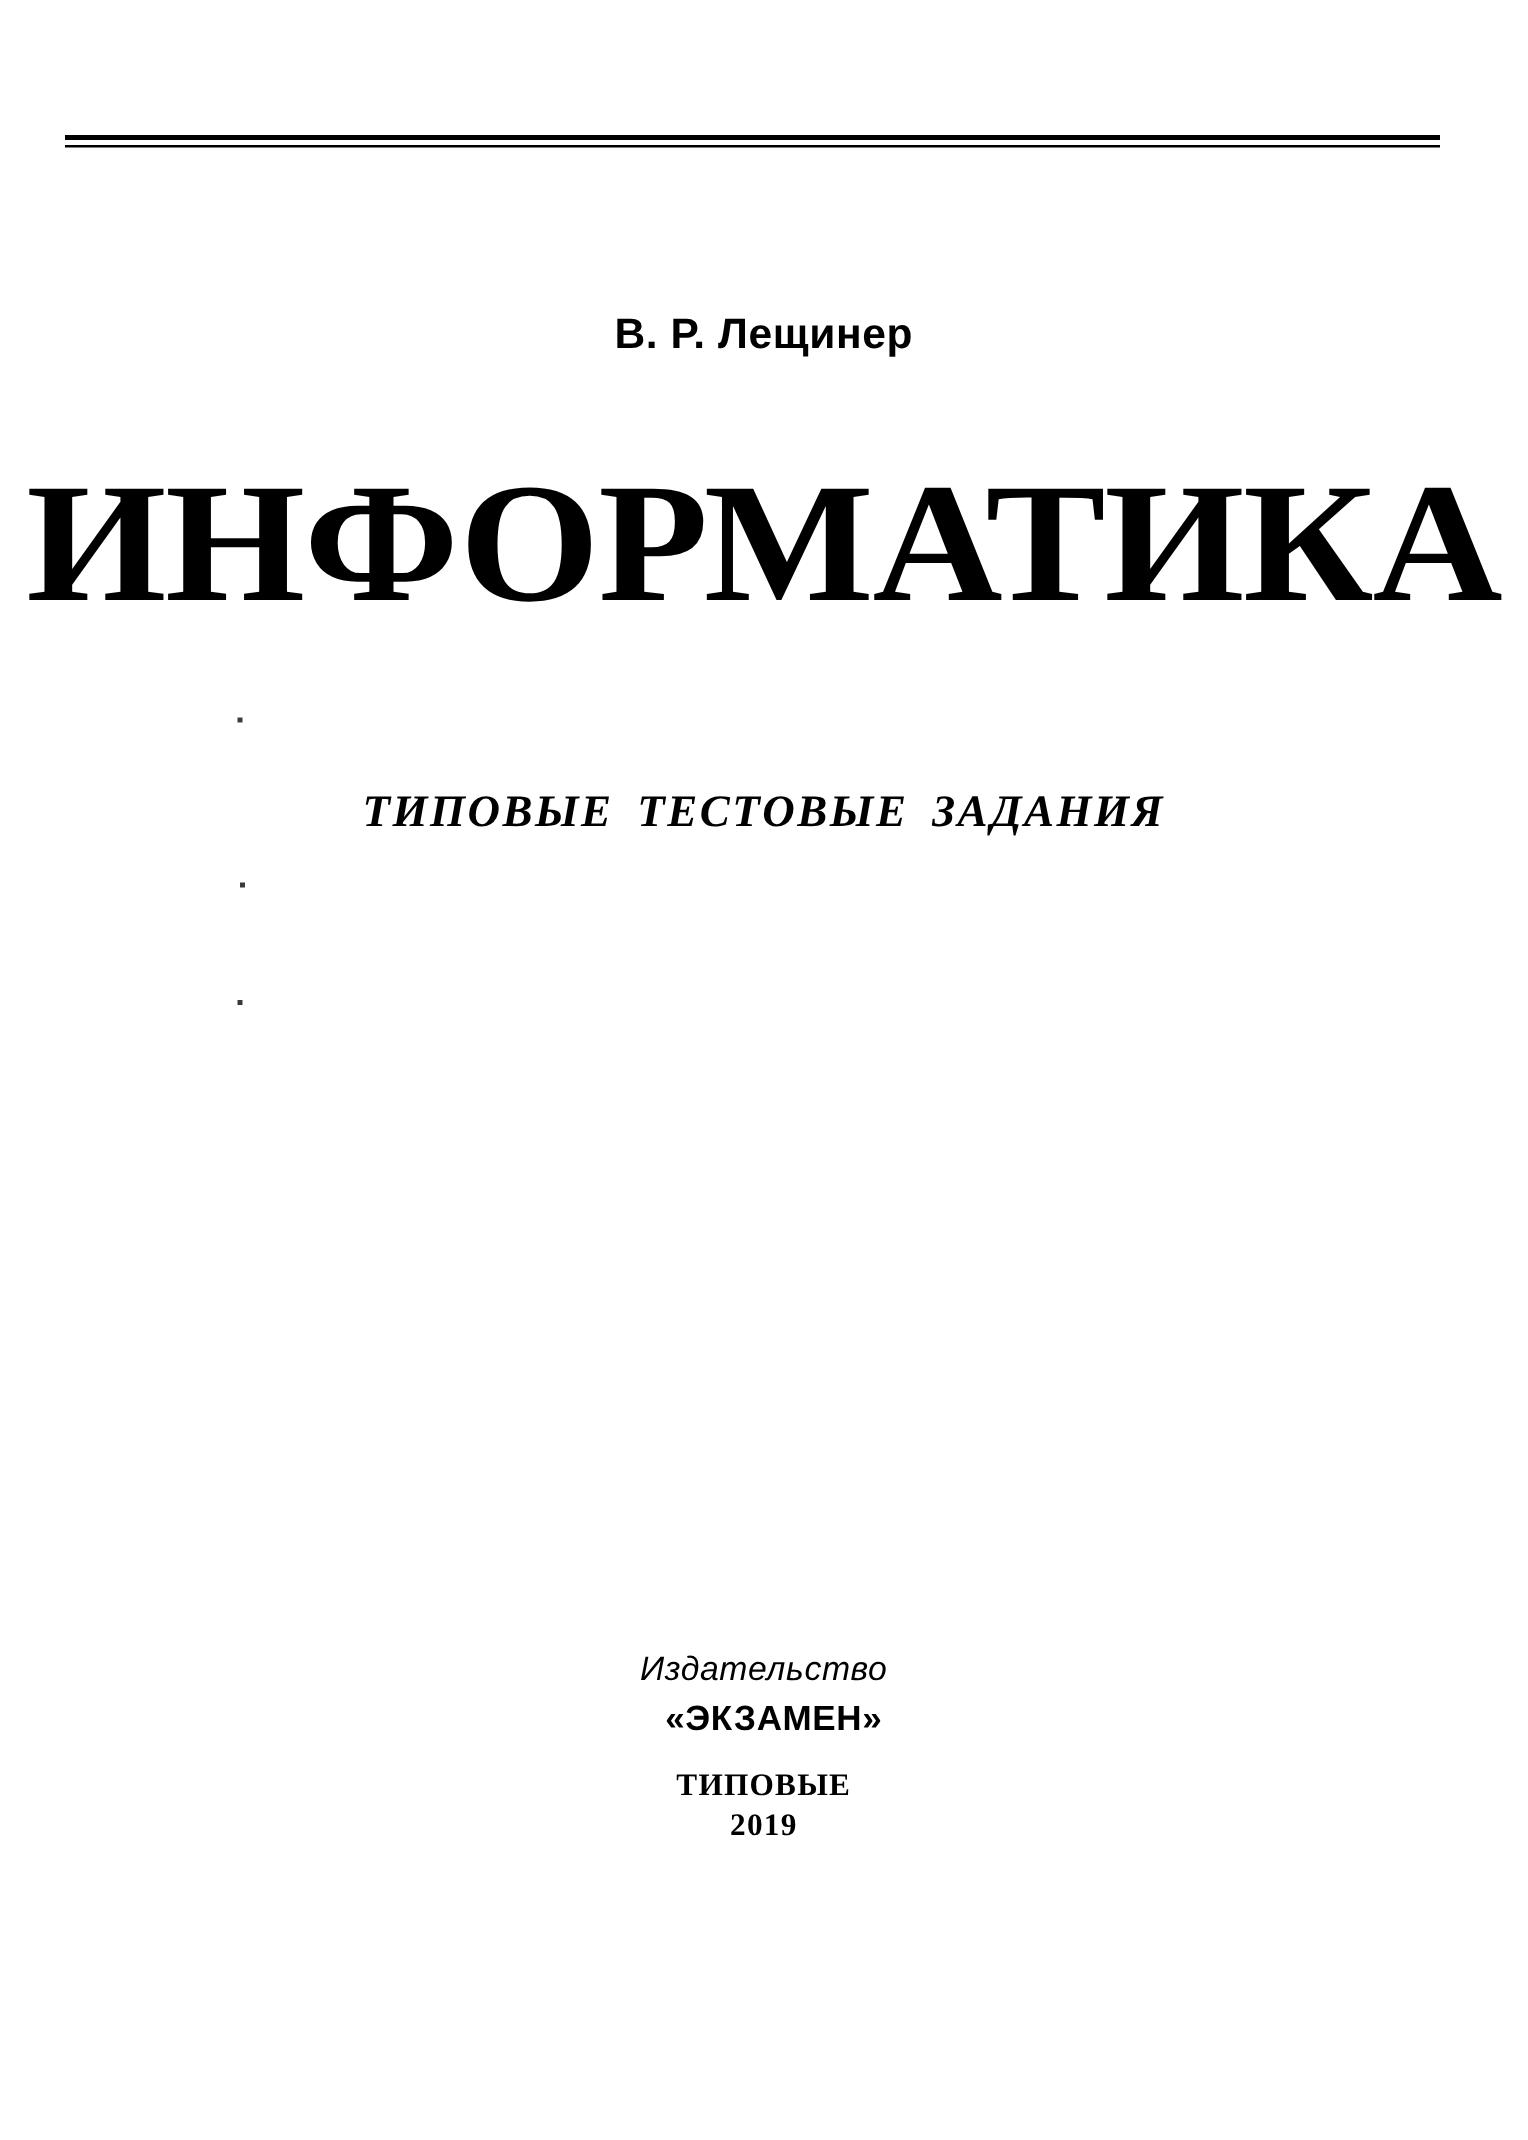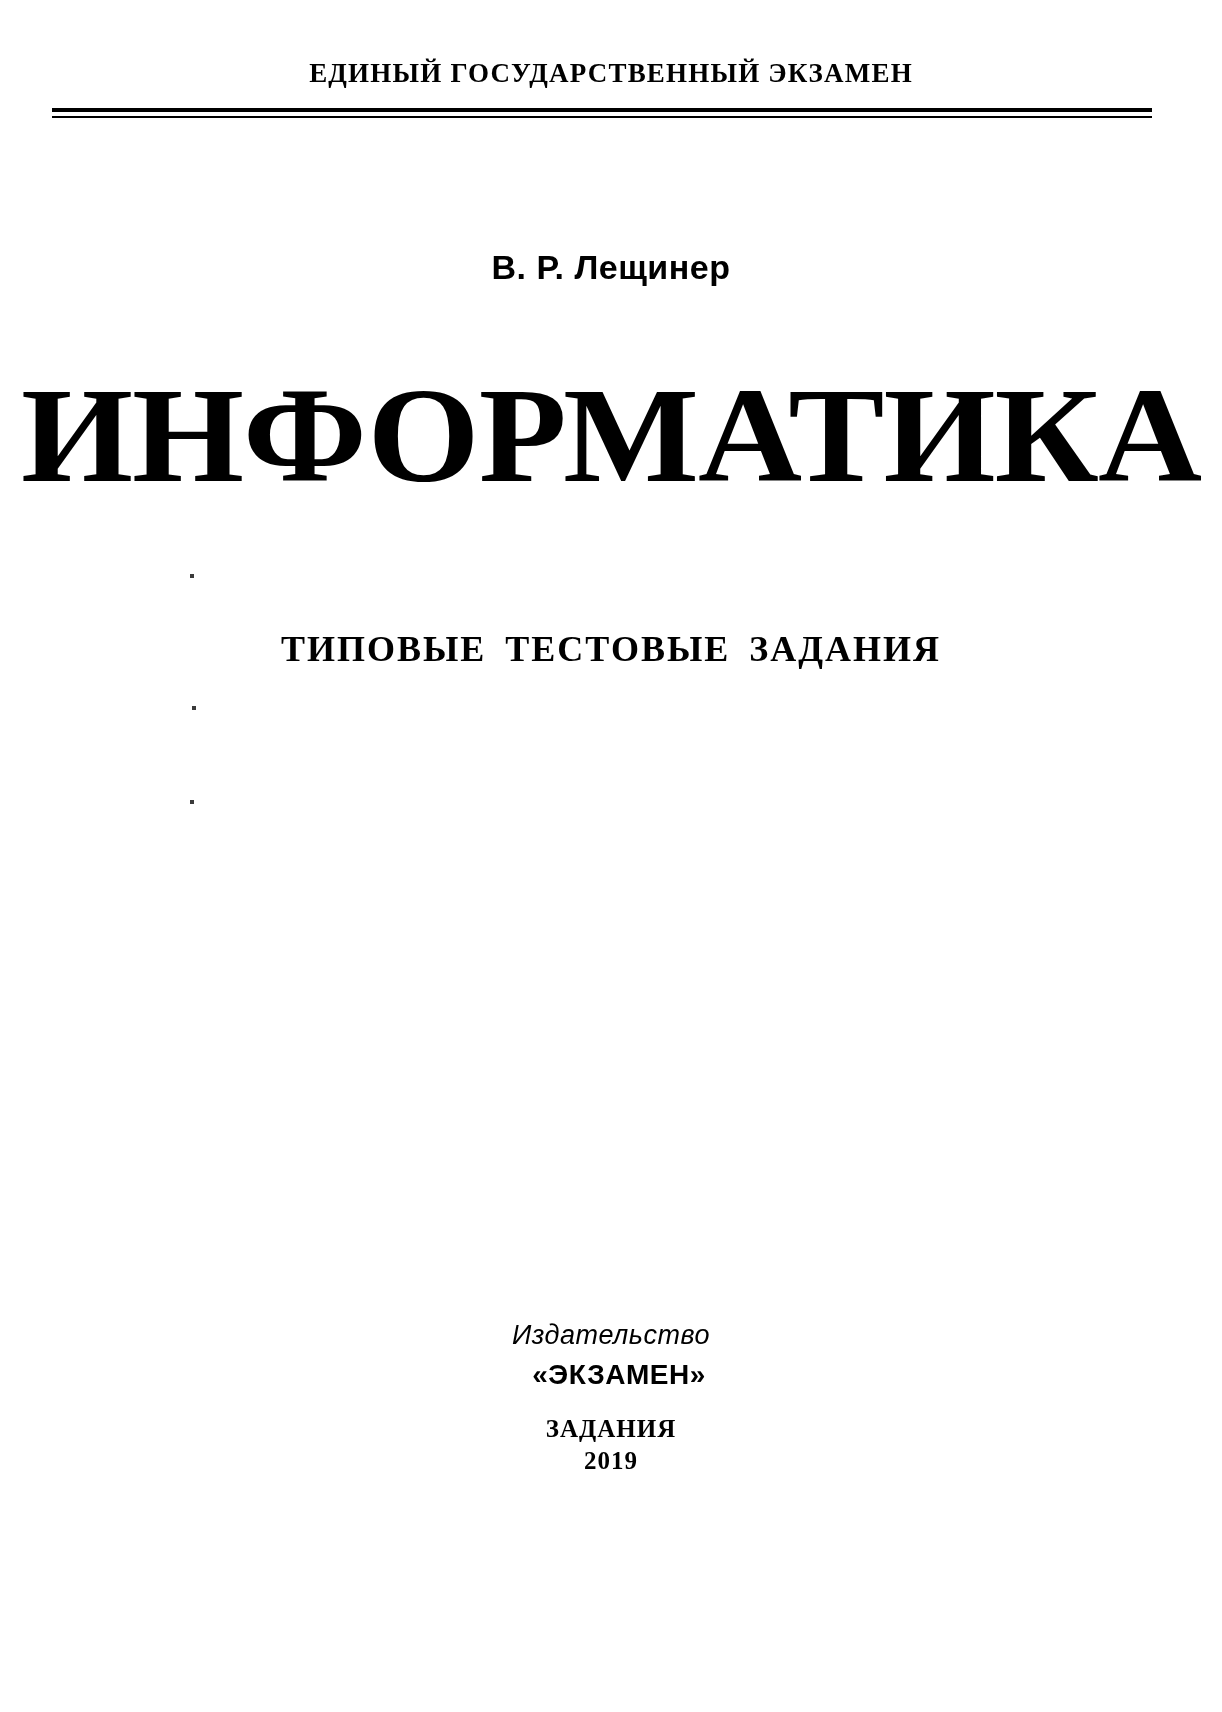--- a/index.html
+++ b/index.html
@@ -70,20 +70,21 @@
     letter-spacing: -1px;
     transform: scaleX(1.06);
   }
   .subtitle {
     position: absolute;
     top: 628px;
     left: 0;
     width: 100%;
     text-align: center;
     font-family: "Liberation Serif", serif;
+    font-style: italic;
     font-weight: bold;
     font-size: 36px;
     letter-spacing: 2px;
     word-spacing: 8px;
   }
   .speck {
     position: absolute;
     width: 4px;
     height: 4px;
     background: #3a3a3a;
@@ -136,21 +137,20 @@
     font-size: 25px;
     margin-top: 4px;
     letter-spacing: 1px;
   }
 </style>
 </head>
 <body>
 
 <div class="page">
 
-  <div class="exam-header">ЕДИНЫЙ ГОСУДАРСТВЕННЫЙ ЭКЗАМЕН</div>
 
   <div class="rule-group">
     <div class="rule-thick"></div>
     <div class="rule-gap"></div>
     <div class="rule-thin"></div>
   </div>
 
   <div class="author">В. Р. Лещинер</div>
 
   <div class="main-title">ИНФОРМАТИКА</div>
@@ -159,17 +159,17 @@
 
   <div class="subtitle">ТИПОВЫЕ ТЕСТОВЫЕ ЗАДАНИЯ</div>
 
   <div class="speck s2"></div>
   <div class="speck s3"></div>
 
 
   <div class="imprint">
     <div class="publisher-word">Издательство</div>
     <div class="publisher-name">«ЭКЗАМЕН»</div>
-    <div class="city">ЗАДАНИЯ</div>
+    <div class="city">ТИПОВЫЕ</div>
     <div class="year">2019</div>
   </div>
 
 </div>
 
 </body></html>

